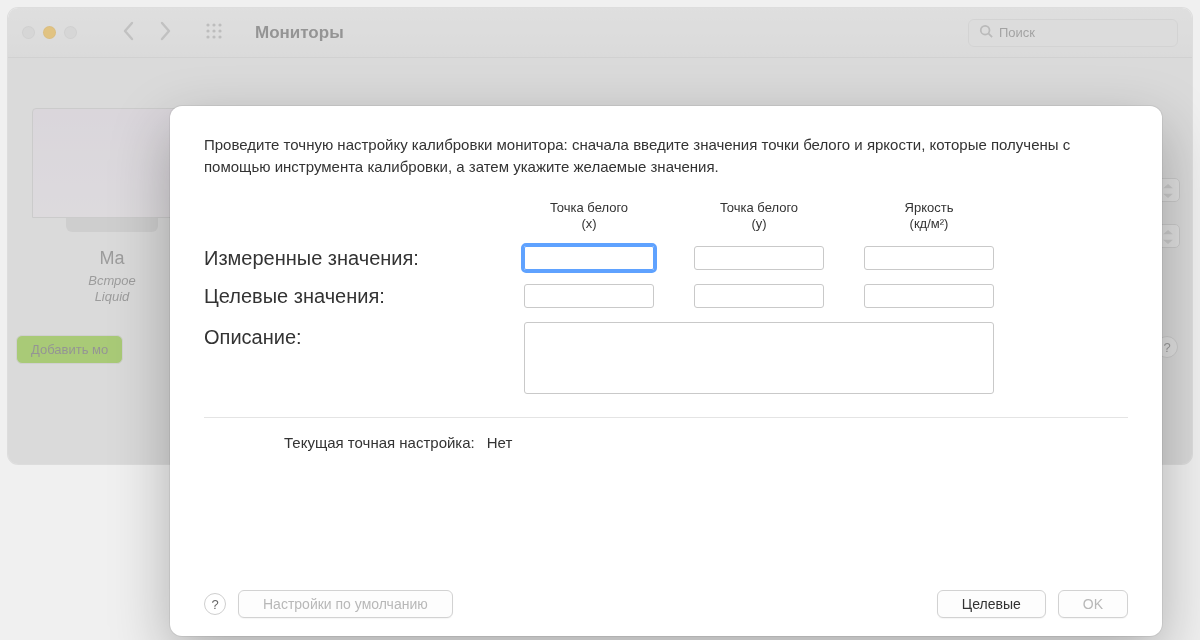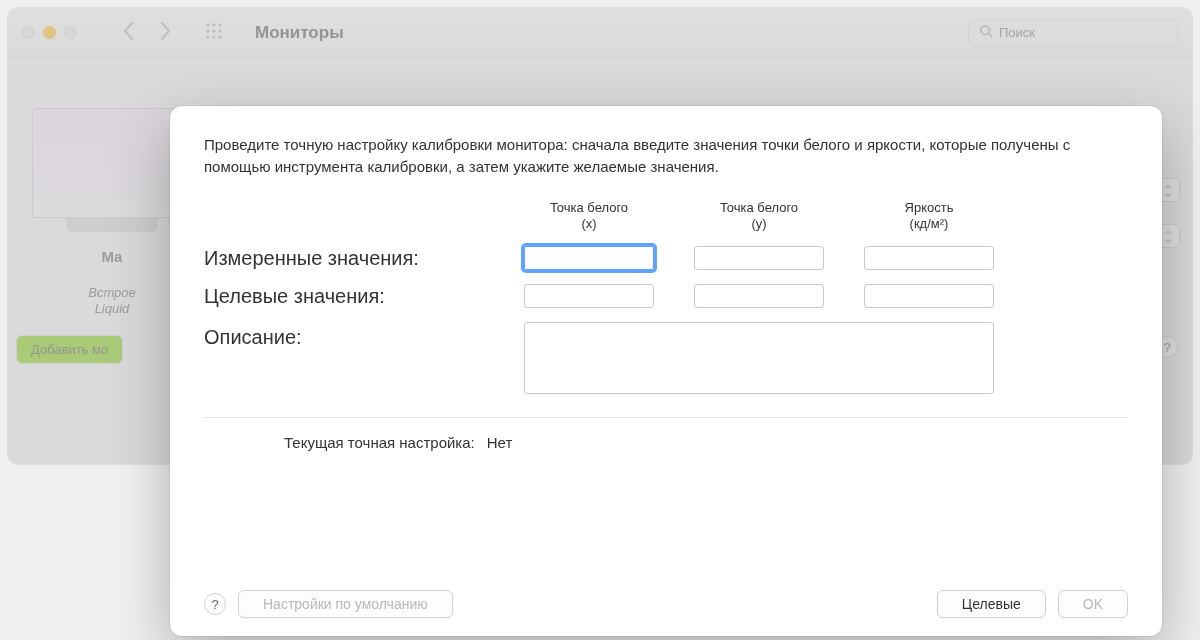--- a/index.html
+++ b/index.html
@@ -58,21 +58,21 @@
     .monitor-thumb {
       position:absolute; left:24px; top:50px; width:160px; height:110px;
       border:1px solid #cfcfcf; border-radius:4px 4px 0 0;
       background: linear-gradient(#efe6f2,#f5f0f7);
     }
     .monitor-stand {
       position:absolute; left:58px; top:160px; width:92px; height:14px;
       background:#d6d6d6; border-radius:0 0 6px 6px;
     }
     .monitor-labels { position:absolute; left:24px; top:190px; width:160px; text-align:center; color:#666; }
-    .monitor-labels .mname { font-size:15px; font-weight:700; margin-bottom:20px; }
+    .monitor-labels .mname { font-size:18px; font-weight:400; margin-bottom:4px; }
     .monitor-labels .msub { font-size:13px; line-height:16px;font-style:italic; }
     .add-btn {
       position:absolute; left:8px; top:277px;
       background:#84cc16; border:1px solid #dadada; border-radius:6px;
       padding:6px 14px; font-size:13px; color:#555;
     }
     .right-col { position:absolute; right:12px; top:120px; display:flex; flex-direction:column; gap:22px; }
     .right-col .sel { width:80px; height:24px; background:#fff; border:1px solid #cfcfcf; border-radius:5px; position:relative; }
     .right-col .sel::after { content:""; position:absolute; right:6px; top:5px; width:10px; height:14px;
       background: linear-gradient(#888,#888); clip-path: polygon(50% 0,100% 30%,0 30%,50% 0,50% 100%,0 70%,100% 70%,50% 100%); opacity:.4; }

